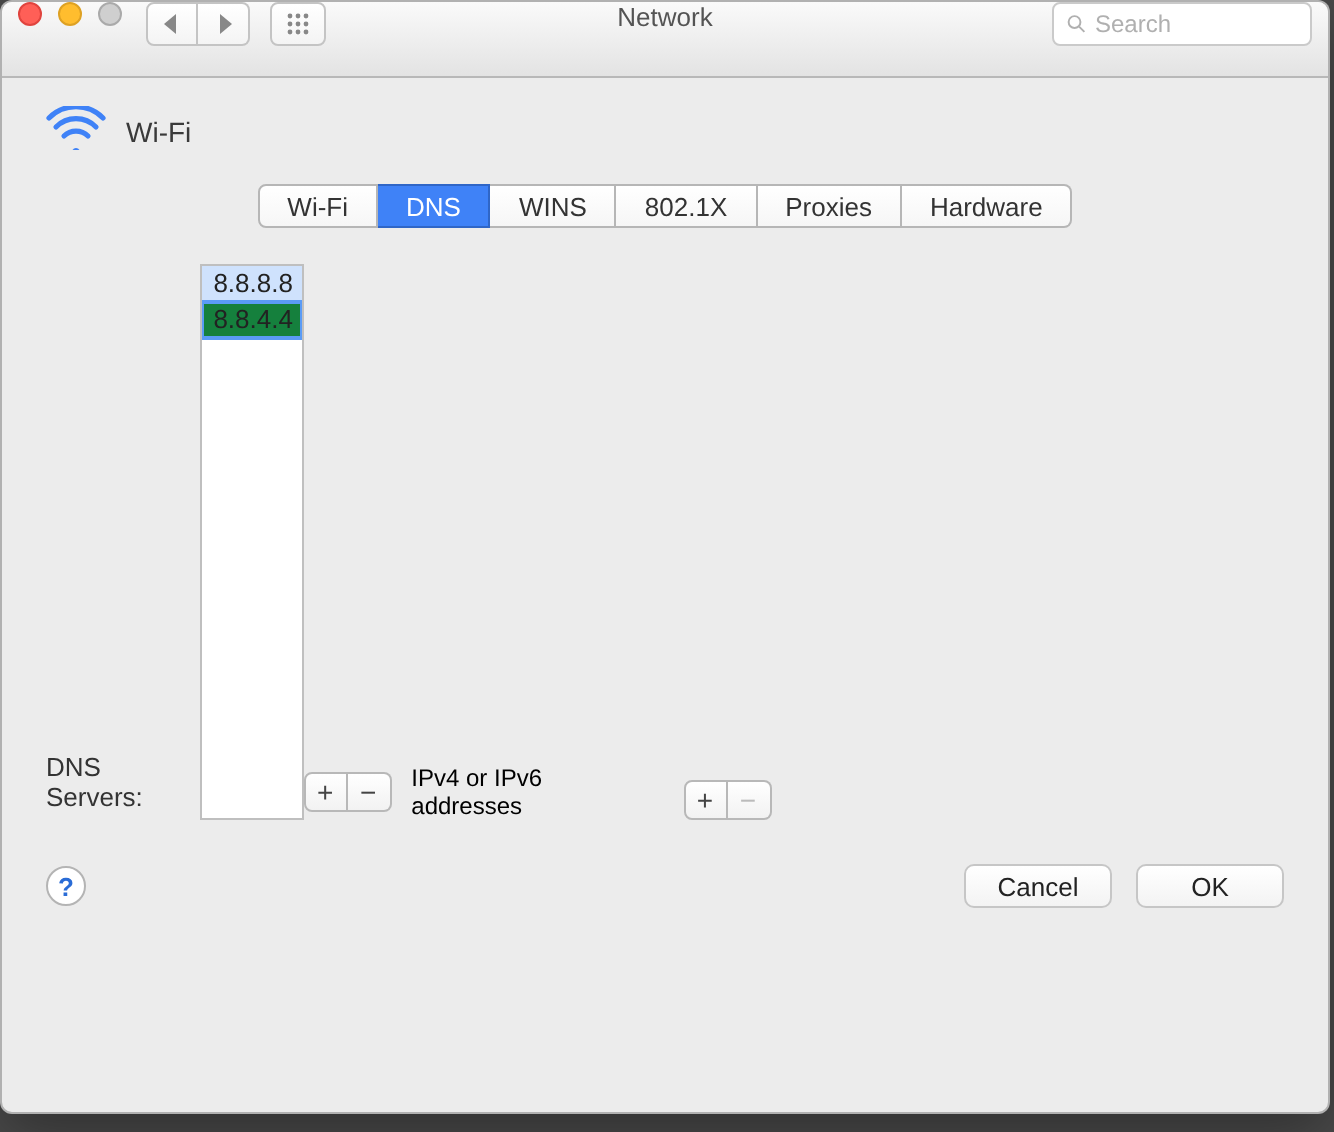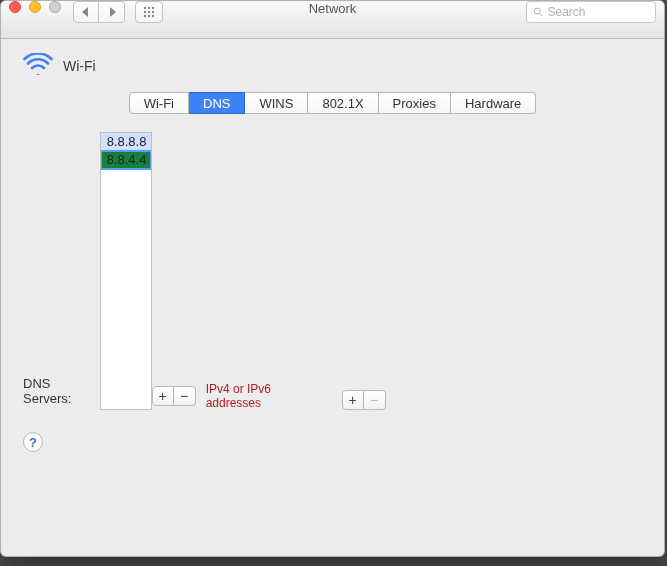--- a/index.html
+++ b/index.html
@@ -162,21 +162,21 @@
   .pm {
     width: 22px; height: 20px;
     background: linear-gradient(#fff,#f2f2f2);
     border: 1px solid #b8b8b8;
     display:flex; align-items:center; justify-content:center;
     font-size: 14px; color:#444;
   }
   .pm.disabled { color:#bbb; }
   .pm:first-child { border-radius: 4px 0 0 4px; }
   .pm:last-child  { border-radius: 0 4px 4px 0; border-left:none; }
-  .hint { font-size: 12px; color:#b91c1c; }
+  .hint { font-size: 12px; color:#000000; }
 
   .footer {
     display:flex;
     align-items:center;
     margin-top: 22px;
   }
   .help {
     width: 20px; height:20px;
     border-radius:50%;
     border:1px solid #b4b4b4;
@@ -290,16 +290,20 @@
             <div class="pm">+</div>
             <div class="pm disabled">−</div>
           </div>
         </div>
       </div>
 
     </div>
 
     <div class="footer">
       <div class="help">?</div>
+      <div class="actions">
+        <button class="btn">Cancel</button>
+        <button class="btn">OK</button>
+      </div>
     </div>
 
   </div>
 </div>
 
 </body></html>

